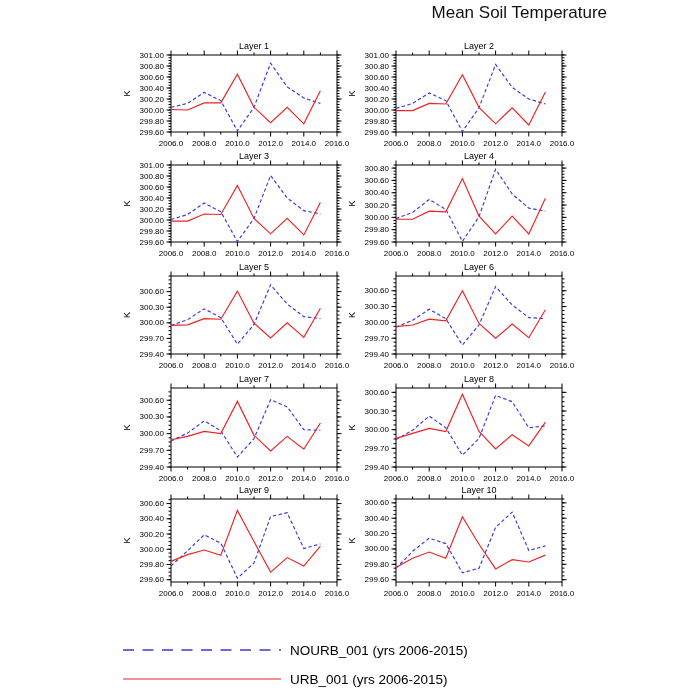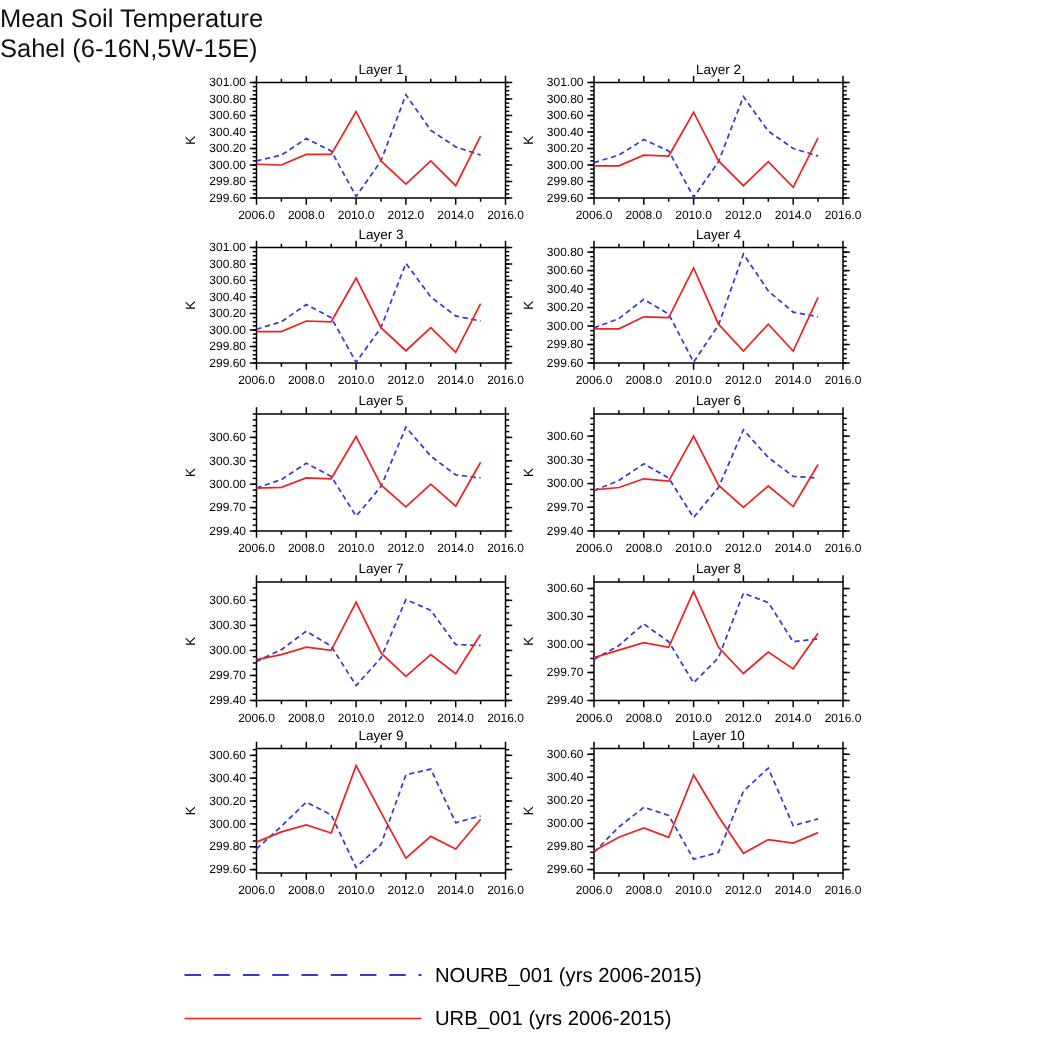--- a/index.html
+++ b/index.html
@@ -1,34 +1,33 @@
 <!DOCTYPE html>
 <html><head>
 <meta charset="utf-8">
 <style>
   html,body{margin:0;padding:0;background:#fff;}
   #canvas{position:relative;width:700px;height:700px;background:#fff;overflow:hidden;
           font-family:"Liberation Sans",sans-serif;color:#000;}
-  .title-block{position:absolute;top:3px;left:0;width:607px;text-align:left;
+  .title-block{position:absolute;top:3px;left:0;width:607px;text-align:right;
                font-size:17px;line-height:20px;color:#111;}
   svg.panel{position:absolute;overflow:visible;}
   svg text{font-family:"Liberation Sans",sans-serif;fill:#000;}
   .tick-label{font-size:8px;}
   .panel-title{font-size:9px;}
   .axis-unit{font-size:9px;}
   .legend-label{font-size:13.5px;}
 </style>
 </head>
 <body>
 
 <div id="canvas">
 
   <div class="title-block">
     <div>Mean Soil Temperature</div>
-    <div>Sahel (6-16N,5W-15E)</div>
   </div>
 
   <div id="panels">
       <svg class="panel" width="235" height="119" style="left:116px;top:37px;">
         <rect x="55" y="18" width="166" height="77" fill="none" stroke="#000" stroke-width="1"></rect>
         <line x1="55" y1="95" x2="55" y2="99.5" stroke="#000" stroke-width="1"></line>
         <line x1="55" y1="18" x2="55" y2="13.5" stroke="#000" stroke-width="1"></line>
         <text x="55" y="109" text-anchor="middle" class="tick-label">2006.0</text>
         <line x1="71.6" y1="95" x2="71.6" y2="97.5" stroke="#000" stroke-width="1"></line>
         <line x1="71.6" y1="18" x2="71.6" y2="15.5" stroke="#000" stroke-width="1"></line>

